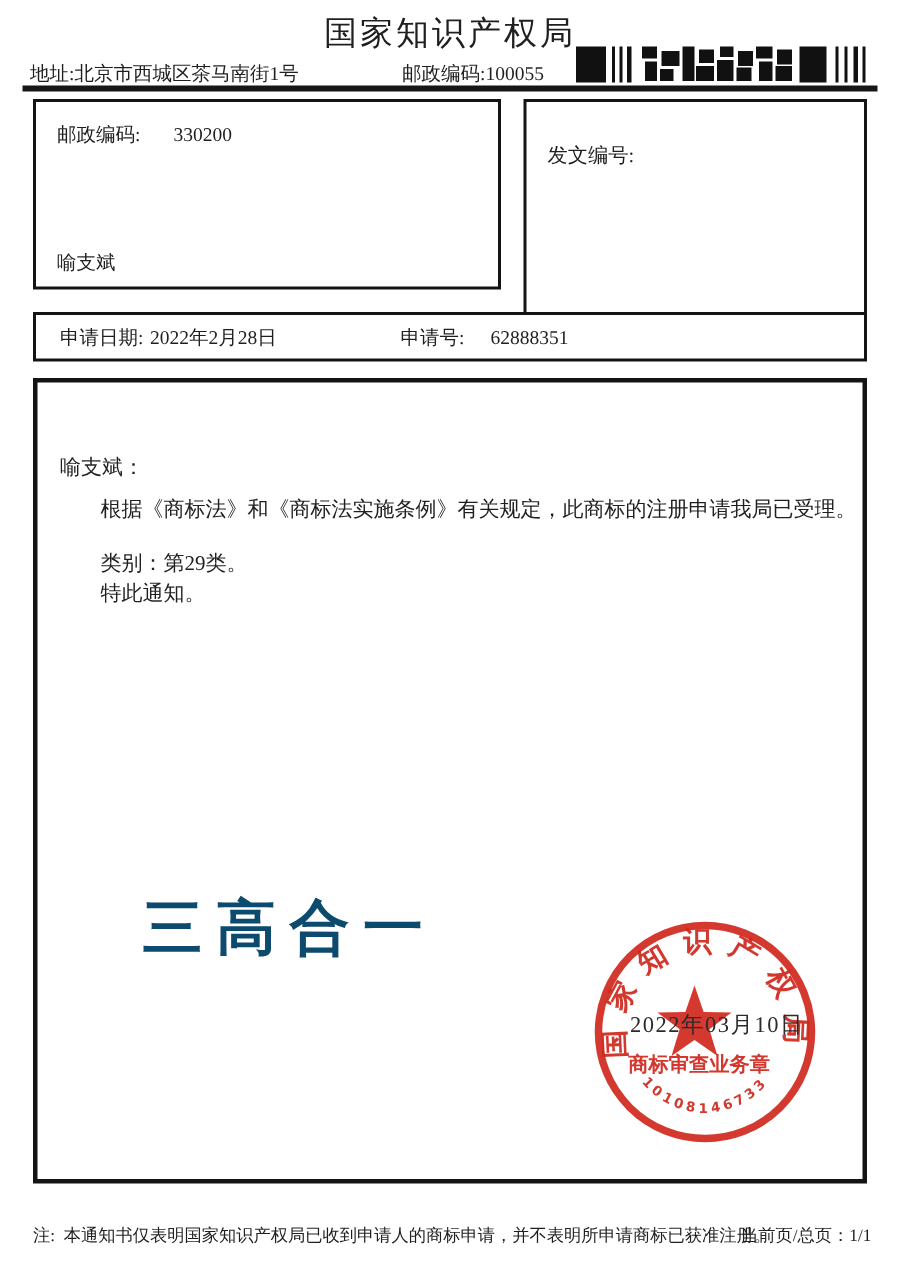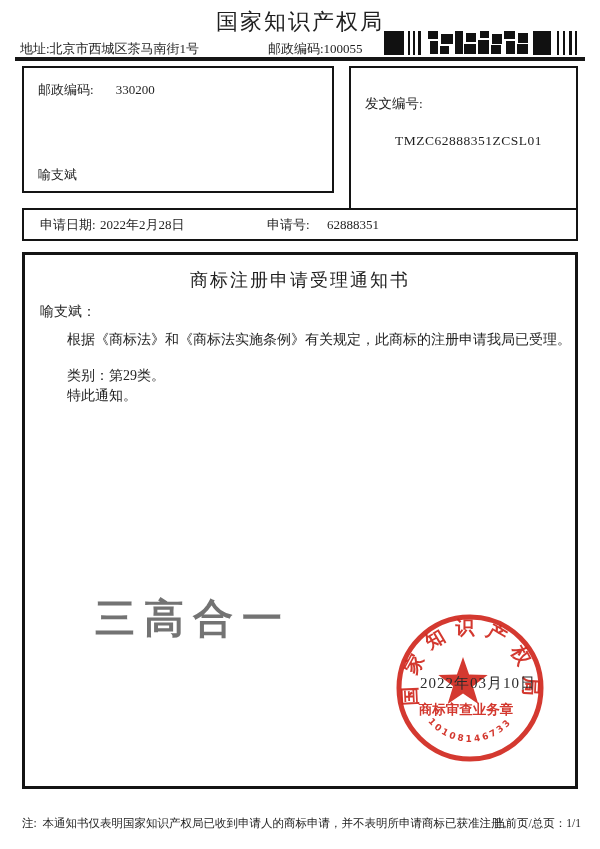--- a/index.html
+++ b/index.html
@@ -31,21 +31,21 @@
     font-size:13px; line-height:29px; white-space:nowrap;
   }
   .main-box { left:22px; top:252px; width:556px; height:537px; border-width:3px; }
   .notice-title {
     position:absolute; top:13px; left:0; width:100%;
     text-align:center; font-size:18px; letter-spacing:2px;
   }
   .body-line { position:absolute; font-size:14px; white-space:nowrap; }
   .trademark {
     position:absolute; left:70px; top:336px;
-    font-size:40px; font-weight:700; letter-spacing:9px; color:#737373;
+    font-size:40px; font-weight:700; letter-spacing:9px; color:#0c4a6e;
   }
   .seal { position:absolute; left:369px; top:353px; }
   .agent-line { position:absolute; top:792px; left:22px; font-size:11.5px; }
   .note-line  { position:absolute; top:816px; left:22px; font-size:11.5px; white-space:nowrap; }
   .page-ind   { position:absolute; top:816px; left:494px; font-size:11.5px; }
 </style>
 </head>
 <body>
 
 <div class="page">
@@ -87,32 +87,30 @@
 
   <div class="box recipient-box">
     <div class="row-abs" style="top:13px;">
       <span>邮政编码:</span><span class="val-gap">330200</span>
     </div>
     <div class="row-abs" style="top:98px;text-align:center;">喻支斌</div>
   </div>
 
   <div class="box docnum-box">
     <div class="row-abs" style="top:27px;">发文编号:</div>
-    <div class="row-abs" style="top:65px; left:44px; letter-spacing:0.5px;">TMZC62888351ZCSL01</div>
   </div>
 
   <div class="box app-row-box">
     <span style="position:absolute; left:16px;">申请日期:</span>
     <span style="position:absolute; left:76px;">2022年2月28日</span>
     <span style="position:absolute; left:243px;">申请号:</span>
     <span style="position:absolute; left:303px;">62888351</span>
   </div>
 
   <div class="box main-box">
-    <div class="notice-title">商标注册申请受理通知书</div>
     <div class="body-line" style="top:48px; left:15px;">喻支斌：</div>
     <div class="body-line" style="top:76px; left:42px;">根据《商标法》和《商标法实施条例》有关规定，此商标的注册申请我局已受理。</div>
     <div class="body-line" style="top:112px; left:42px;">类别：第29类。</div>
     <div class="body-line" style="top:132px; left:42px;">特此通知。</div>
 
     <div class="trademark">三高合一</div>
 
     <svg class="seal" width="158" height="168" viewBox="0 0 158 168" style="overflow:visible;">
       <defs>
         <path id="sealTopArc" d="M 25 98 A 54 54 0 1 1 127 98" fill="none"></path>

